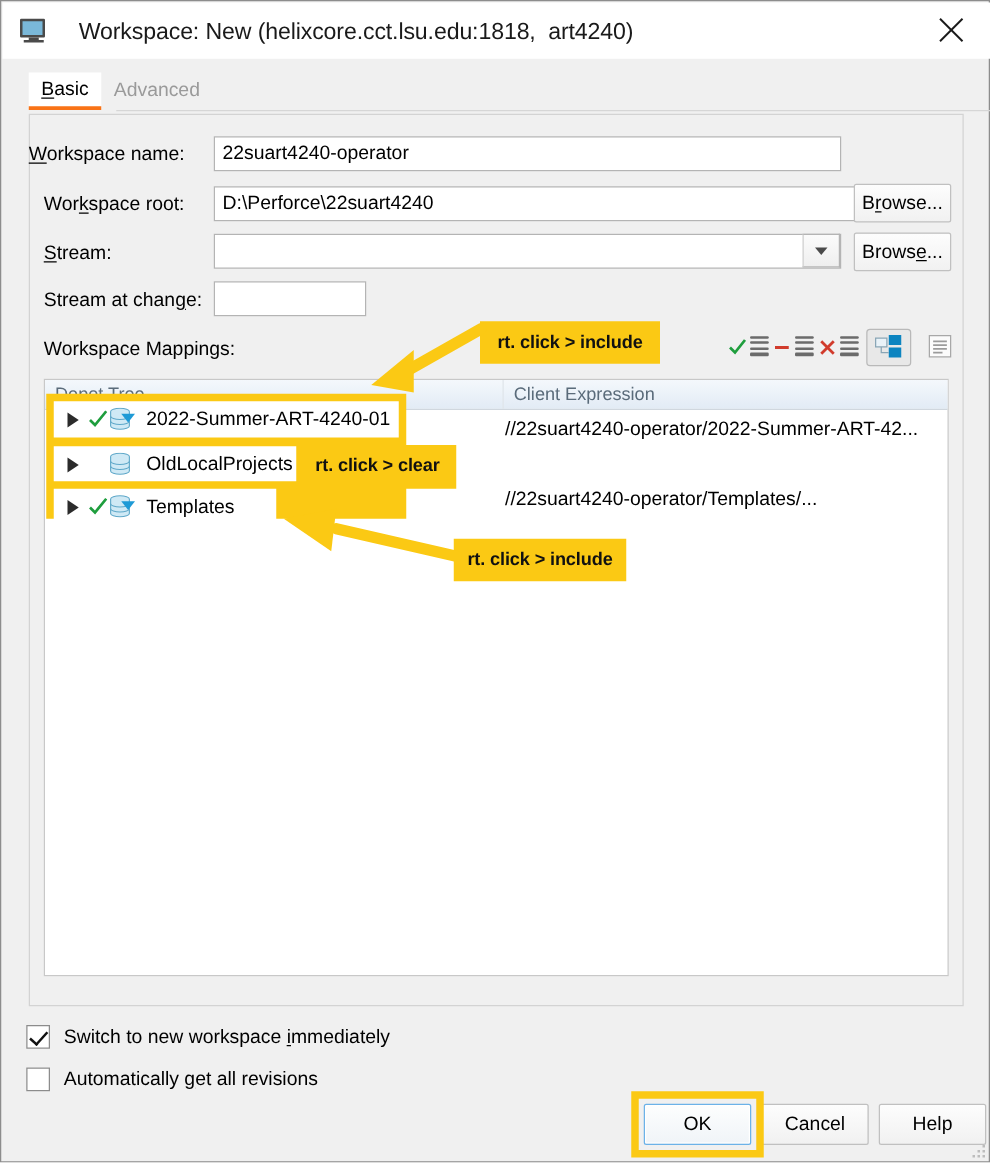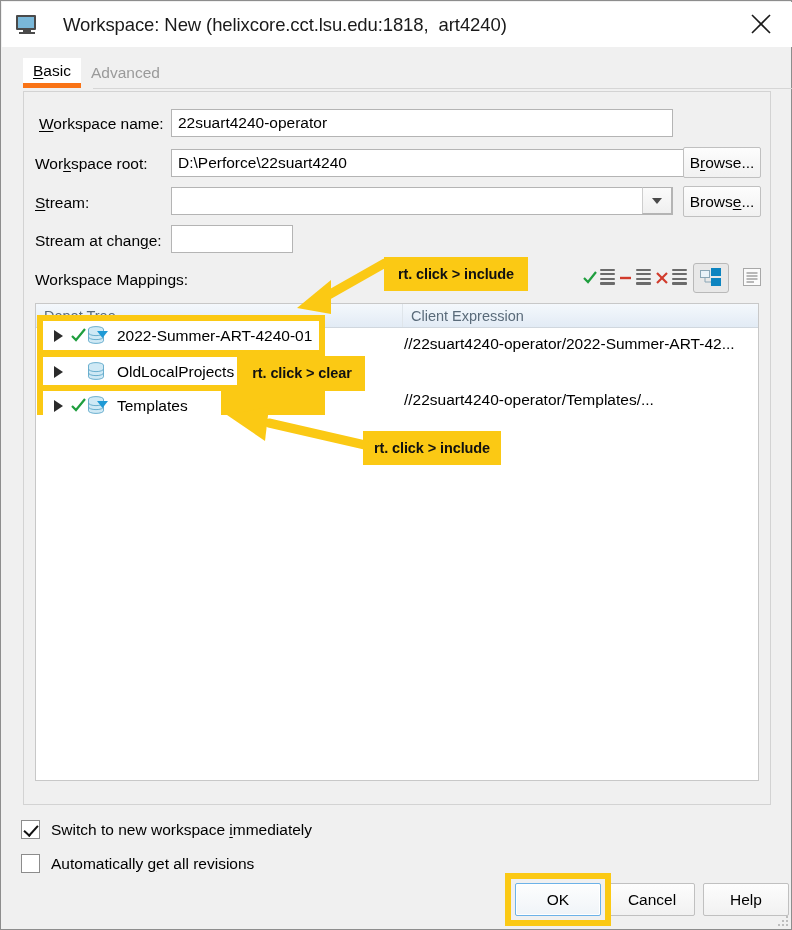--- a/index.html
+++ b/index.html
@@ -89,21 +89,21 @@
     padding: 0 10px;
     display: flex;
     align-items: center;
     font-size: 15.5px;
     box-sizing: border-box;
   }
   .tab.active {
     left: 12px;
     background: #ffffff;
     color: #000;
-    border-bottom: 5px solid #f97316;
+    border-bottom: 3px solid #f97316;
   }
   .tab.inactive {
     left: 70px;
     color: #9a9a9a;
   }
   #tab-underline {
     position: absolute;
     left: 82px; top: 30px;
     width: 700px; height: 1px;
     background: #d6d6d6;
@@ -354,21 +354,21 @@
     <div class="tab active">
       <span><span class="acc">B</span>asic</span>
     </div>
     <div class="tab inactive">
       <span>Advanced</span>
     </div>
   </div>
 
   <div id="group-panel"></div>
 
-  <div class="form-label" style="left:38px; top:114px;">
+  <div class="form-label" style="left:22px; top:114px;">
     <span class="acc">W</span>orkspace name:
   </div>
   <div class="tfield" style="left:170px; top:108px; width:502px; height:28px;">22suart4240-operator</div>
 
   <div class="form-label" style="left:34px; top:154px;">
     Wor<span class="acc">k</span>space root:
   </div>
   <div class="tfield" style="left:170px; top:148px; width:514px; height:28px;">D:\Perforce\22suart4240</div>
   <div class="btn" style="left:682px; top:146px; width:78px; height:31px;">
     <span>B<span class="acc">r</span>owse...</span>

